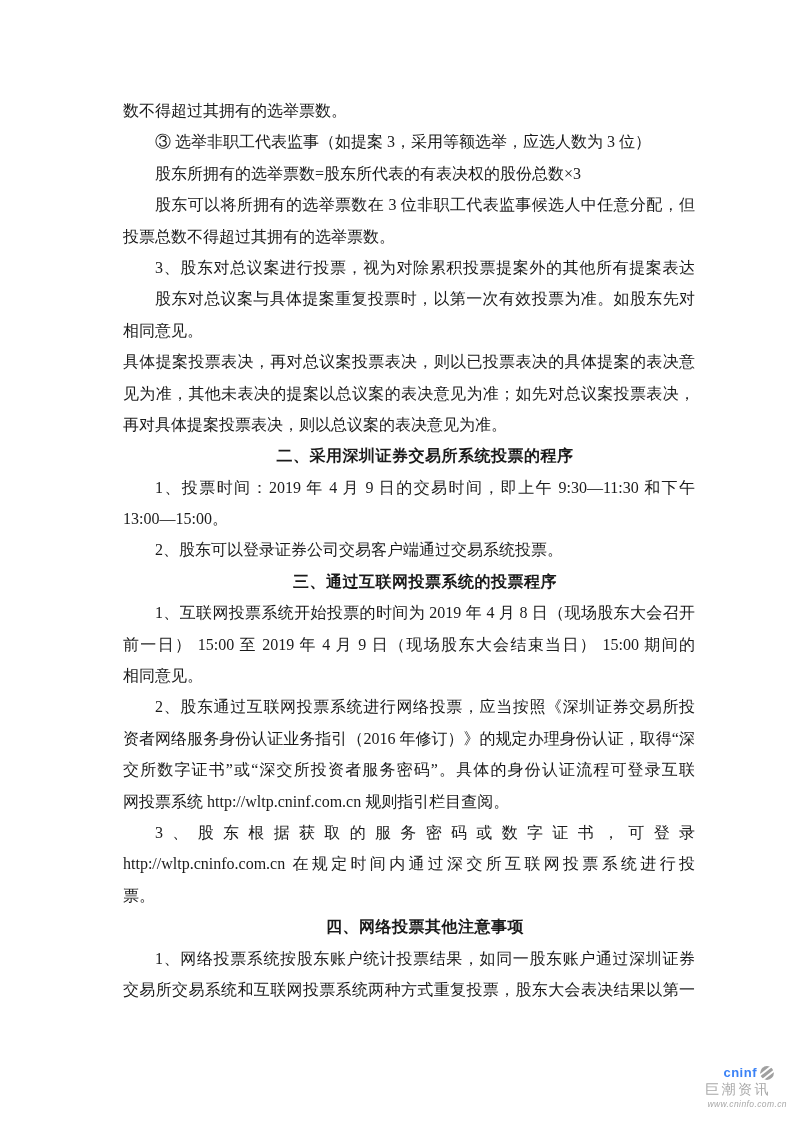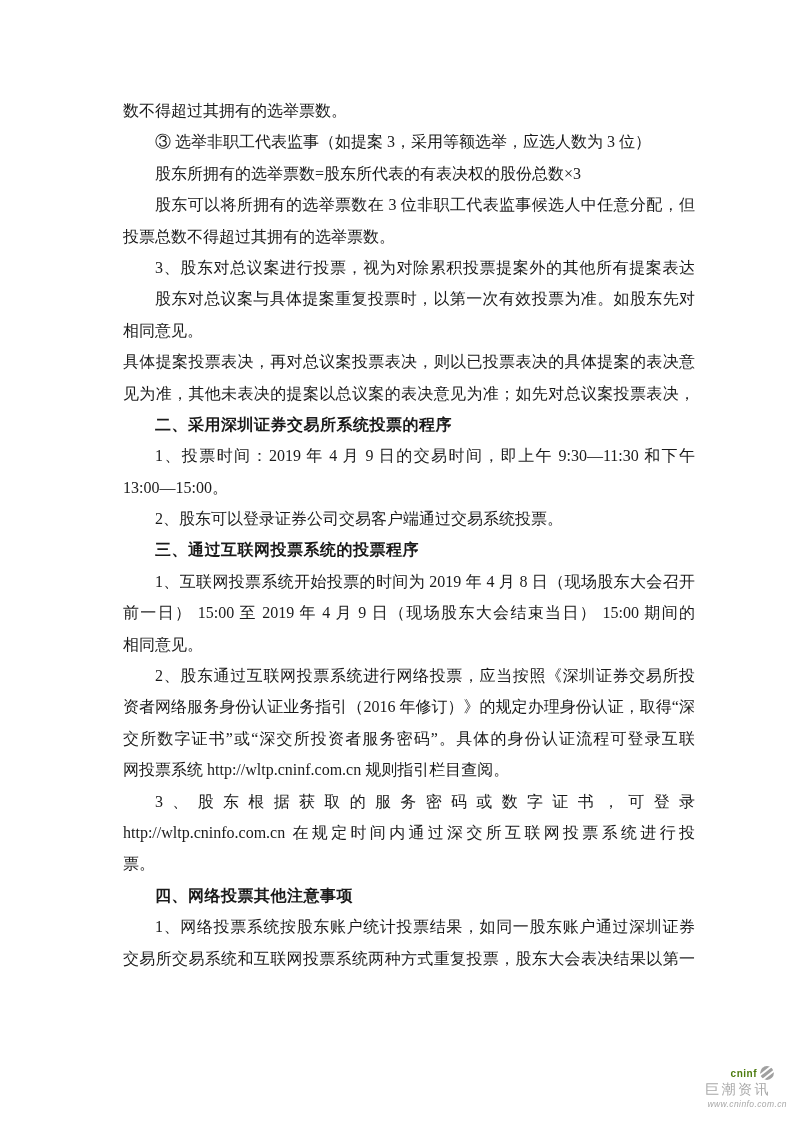--- a/index.html
+++ b/index.html
@@ -25,42 +25,43 @@
     line-height: 31.4px;
     overflow: hidden;
     white-space: normal;
   }
   .line.in { text-indent: 2em; }
   .line.jl { text-align: justify; text-align-last: justify; }
   .line.hd {
     font-family: Liberation Serif, serif;
     font-weight: 700;
     letter-spacing: 0.5px;
+    text-align: center;
   }
   .footer {
     position: absolute;
     right: 6px;
     bottom: 13px;
     text-align: right;
     color: #a6a6a6;
     font-family: "Liberation Sans", "DejaVu Sans", sans-serif;
     line-height: 1.1;
   }
   .brand-row {
     display: flex;
     align-items: center;
     justify-content: flex-end;
     gap: 2px;
     padding-right: 12px;
   }
   .brand {
     font-weight: 700;
-    font-size: 10px;
+    font-size: 13px;
     letter-spacing: 0.5px;
-    color: #4d7c0f;
+    color: #3b82f6;
   }
   .swirl { display: inline-flex; }
   .brand-cn {
     font-size: 14px;
     letter-spacing: 2.5px;
     margin-top: 1px;
     padding-right: 16px;
     color: #a8a8a8;
     text-align: center;
   }
@@ -80,20 +81,21 @@
     <div class="line">数不得超过其拥有的选举票数。</div>
     <div class="line in">③ 选举非职工代表监事（如提案 3，采用等额选举，应选人数为 3 位）</div>
     <div class="line in">股东所拥有的选举票数=股东所代表的有表决权的股份总数×3</div>
     <div class="line in jl">股东可以将所拥有的选举票数在 3 位非职工代表监事候选人中任意分配，但</div>
     <div class="line">投票总数不得超过其拥有的选举票数。</div>
     <div class="line in jl">3、股东对总议案进行投票，视为对除累积投票提案外的其他所有提案表达</div>
     <div class="line in jl">股东对总议案与具体提案重复投票时，以第一次有效投票为准。如股东先对</div>
     <div class="line">相同意见。</div>
     <div class="line jl">具体提案投票表决，再对总议案投票表决，则以已投票表决的具体提案的表决意</div>
     <div class="line jl">见为准，其他未表决的提案以总议案的表决意见为准；如先对总议案投票表决，</div>
+    <div class="line">再对具体提案投票表决，则以总议案的表决意见为准。</div>
     <div class="line in hd">二、采用深圳证券交易所系统投票的程序</div>
     <div class="line in jl">1、投票时间：2019 年 4 月 9 日的交易时间，即上午 9:30—11:30 和下午</div>
     <div class="line">13:00—15:00。</div>
     <div class="line in">2、股东可以登录证券公司交易客户端通过交易系统投票。</div>
     <div class="line in hd">三、通过互联网投票系统的投票程序</div>
     <div class="line in jl">1、互联网投票系统开始投票的时间为 2019 年 4 月 8 日（现场股东大会召开</div>
     <div class="line jl">前一日） 15:00 至 2019 年 4 月 9 日（现场股东大会结束当日） 15:00 期间的</div>
     <div class="line">相同意见。</div>
     <div class="line in jl">2、股东通过互联网投票系统进行网络投票，应当按照《深圳证券交易所投</div>
     <div class="line jl">资者网络服务身份认证业务指引（2016 年修订）》的规定办理身份认证，取得“深</div>

